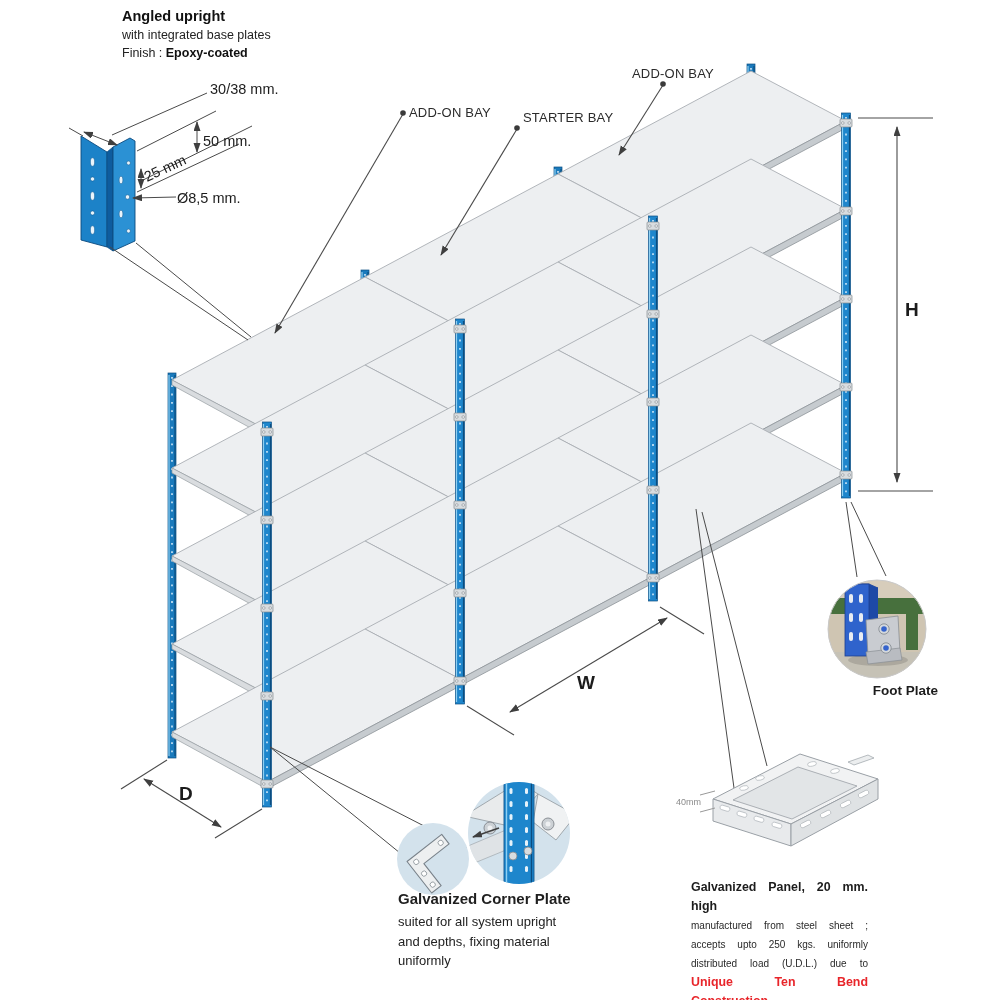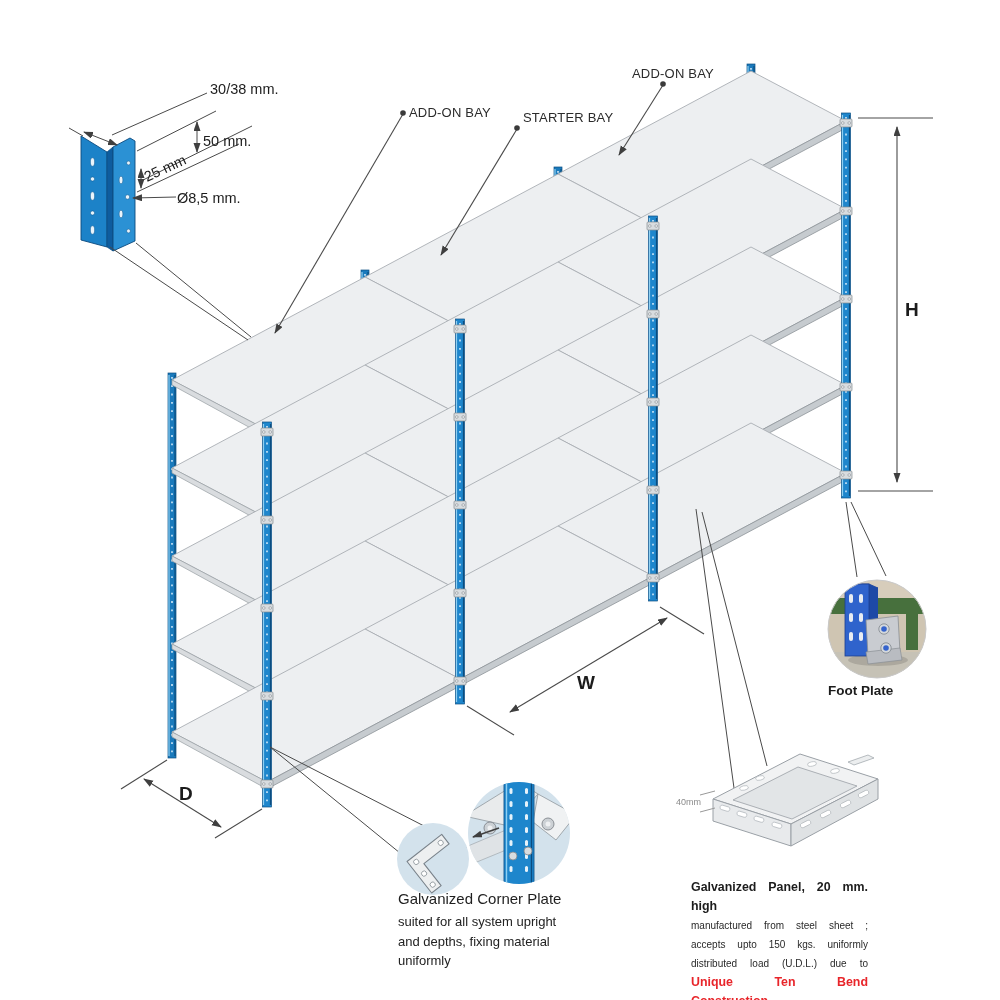--- a/index.html
+++ b/index.html
@@ -3,30 +3,30 @@
 <meta charset="utf-8">
 <style>
   html,body{margin:0;padding:0;background:#fff;}
   .stage{position:relative;width:1000px;height:1000px;background:#ffffff;
          font-family:"Liberation Sans",sans-serif;overflow:hidden;}
   .stage svg{position:absolute;left:0;top:0;}
   .tblock{position:absolute;color:#1c1c1c;}
   .tl-title{font-size:14.5px;font-weight:bold;color:#111;}
   .tl-line{font-size:12.5px;margin-top:4px;color:#222;}
   .tl-line b{font-weight:bold;color:#111;}
-  .cp-title{font-size:15px;font-weight:normal;color:#1f1f1f;margin-bottom:5px;}
+  .cp-title{font-size:15px;font-weight:bold;color:#1f1f1f;margin-bottom:5px;}
   .cp-line{font-size:13px;line-height:19.5px;color:#222;}
   .pn-block{width:177px;}
   .pn-title{font-size:12.4px;font-weight:bold;color:#1c1c1c;line-height:19px;
             text-align:justify;text-align-last:justify;}
   .pn-line{font-size:10px;color:#2a2a2a;line-height:19px;
            text-align:justify;text-align-last:justify;}
   .pn-red{font-size:12.4px;font-weight:bold;line-height:19px;
           text-align:justify;text-align-last:justify;}
-  .fp-label{position:absolute;width:110px;text-align:left;
+  .fp-label{position:absolute;width:110px;text-align:right;
             font-size:13.5px;font-weight:bold;color:#1c1c1c;}
   text{font-family:"Liberation Sans",sans-serif;fill:#2e2e2e;}
   .dimtext{font-size:14.5px;fill:#1c1c1c;}
   .baytext{font-size:13px;fill:#2b2b2b;letter-spacing:.2px;}
   .bigdim{font-size:19px;font-weight:600;fill:#1c1c1c;}
   .tiny{font-size:9px;fill:#8a8a8a;}
 </style>
 </head>
 <body>
 
@@ -347,31 +347,39 @@
       <ellipse cx="835" cy="771" rx="4.5" ry="2.2" transform="rotate(-10 835 771)"></ellipse>
       <ellipse cx="760" cy="778" rx="4.5" ry="2.2" transform="rotate(-12 760 778)"></ellipse>
       <ellipse cx="744" cy="788" rx="4.5" ry="2.2" transform="rotate(-12 744 788)"></ellipse>
     </g>
     <line x1="700" y1="795" x2="715" y2="791" stroke="#999" stroke-width="1"></line>
     <line x1="700" y1="812" x2="715" y2="808" stroke="#999" stroke-width="1"></line>
     <text class="tiny" x="676" y="805">40mm</text>
   </g>
 </svg>
 
+<div class="tblock" style="left:122px;top:8px;">
+  <div class="tl-title">Angled upright</div>
+  <div class="tl-line">with integrated base plates</div>
+  <div class="tl-line">
+    <span>Finish :</span>
+    <b>Epoxy-coated</b>
+  </div>
+</div>
 
 <div class="fp-label" style="left:828px;top:683px;">Foot Plate</div>
 
 <div class="tblock" style="left:398px;top:890px;">
   <div class="cp-title">Galvanized Corner Plate</div>
   <div class="cp-line">suited for all system upright</div>
   <div class="cp-line">and depths, fixing material</div>
   <div class="cp-line">uniformly</div>
 </div>
 
 <div class="tblock pn-block" style="left:691px;top:878px;">
   <div class="pn-title">Galvanized Panel, 20 mm. high</div>
   <div class="pn-line">manufactured from steel sheet ;</div>
-  <div class="pn-line">accepts upto 150 kgs. uniformly</div>
+  <div class="pn-line">accepts upto 250 kgs. uniformly</div>
   <div class="pn-line">distributed load (U.D.L.) due to</div>
   <div class="pn-red" id="panel-highlight" style="color: rgb(232, 37, 42);">Unique Ten Bend Construction</div>
 </div>
 
 </div>
 
 </body></html>

